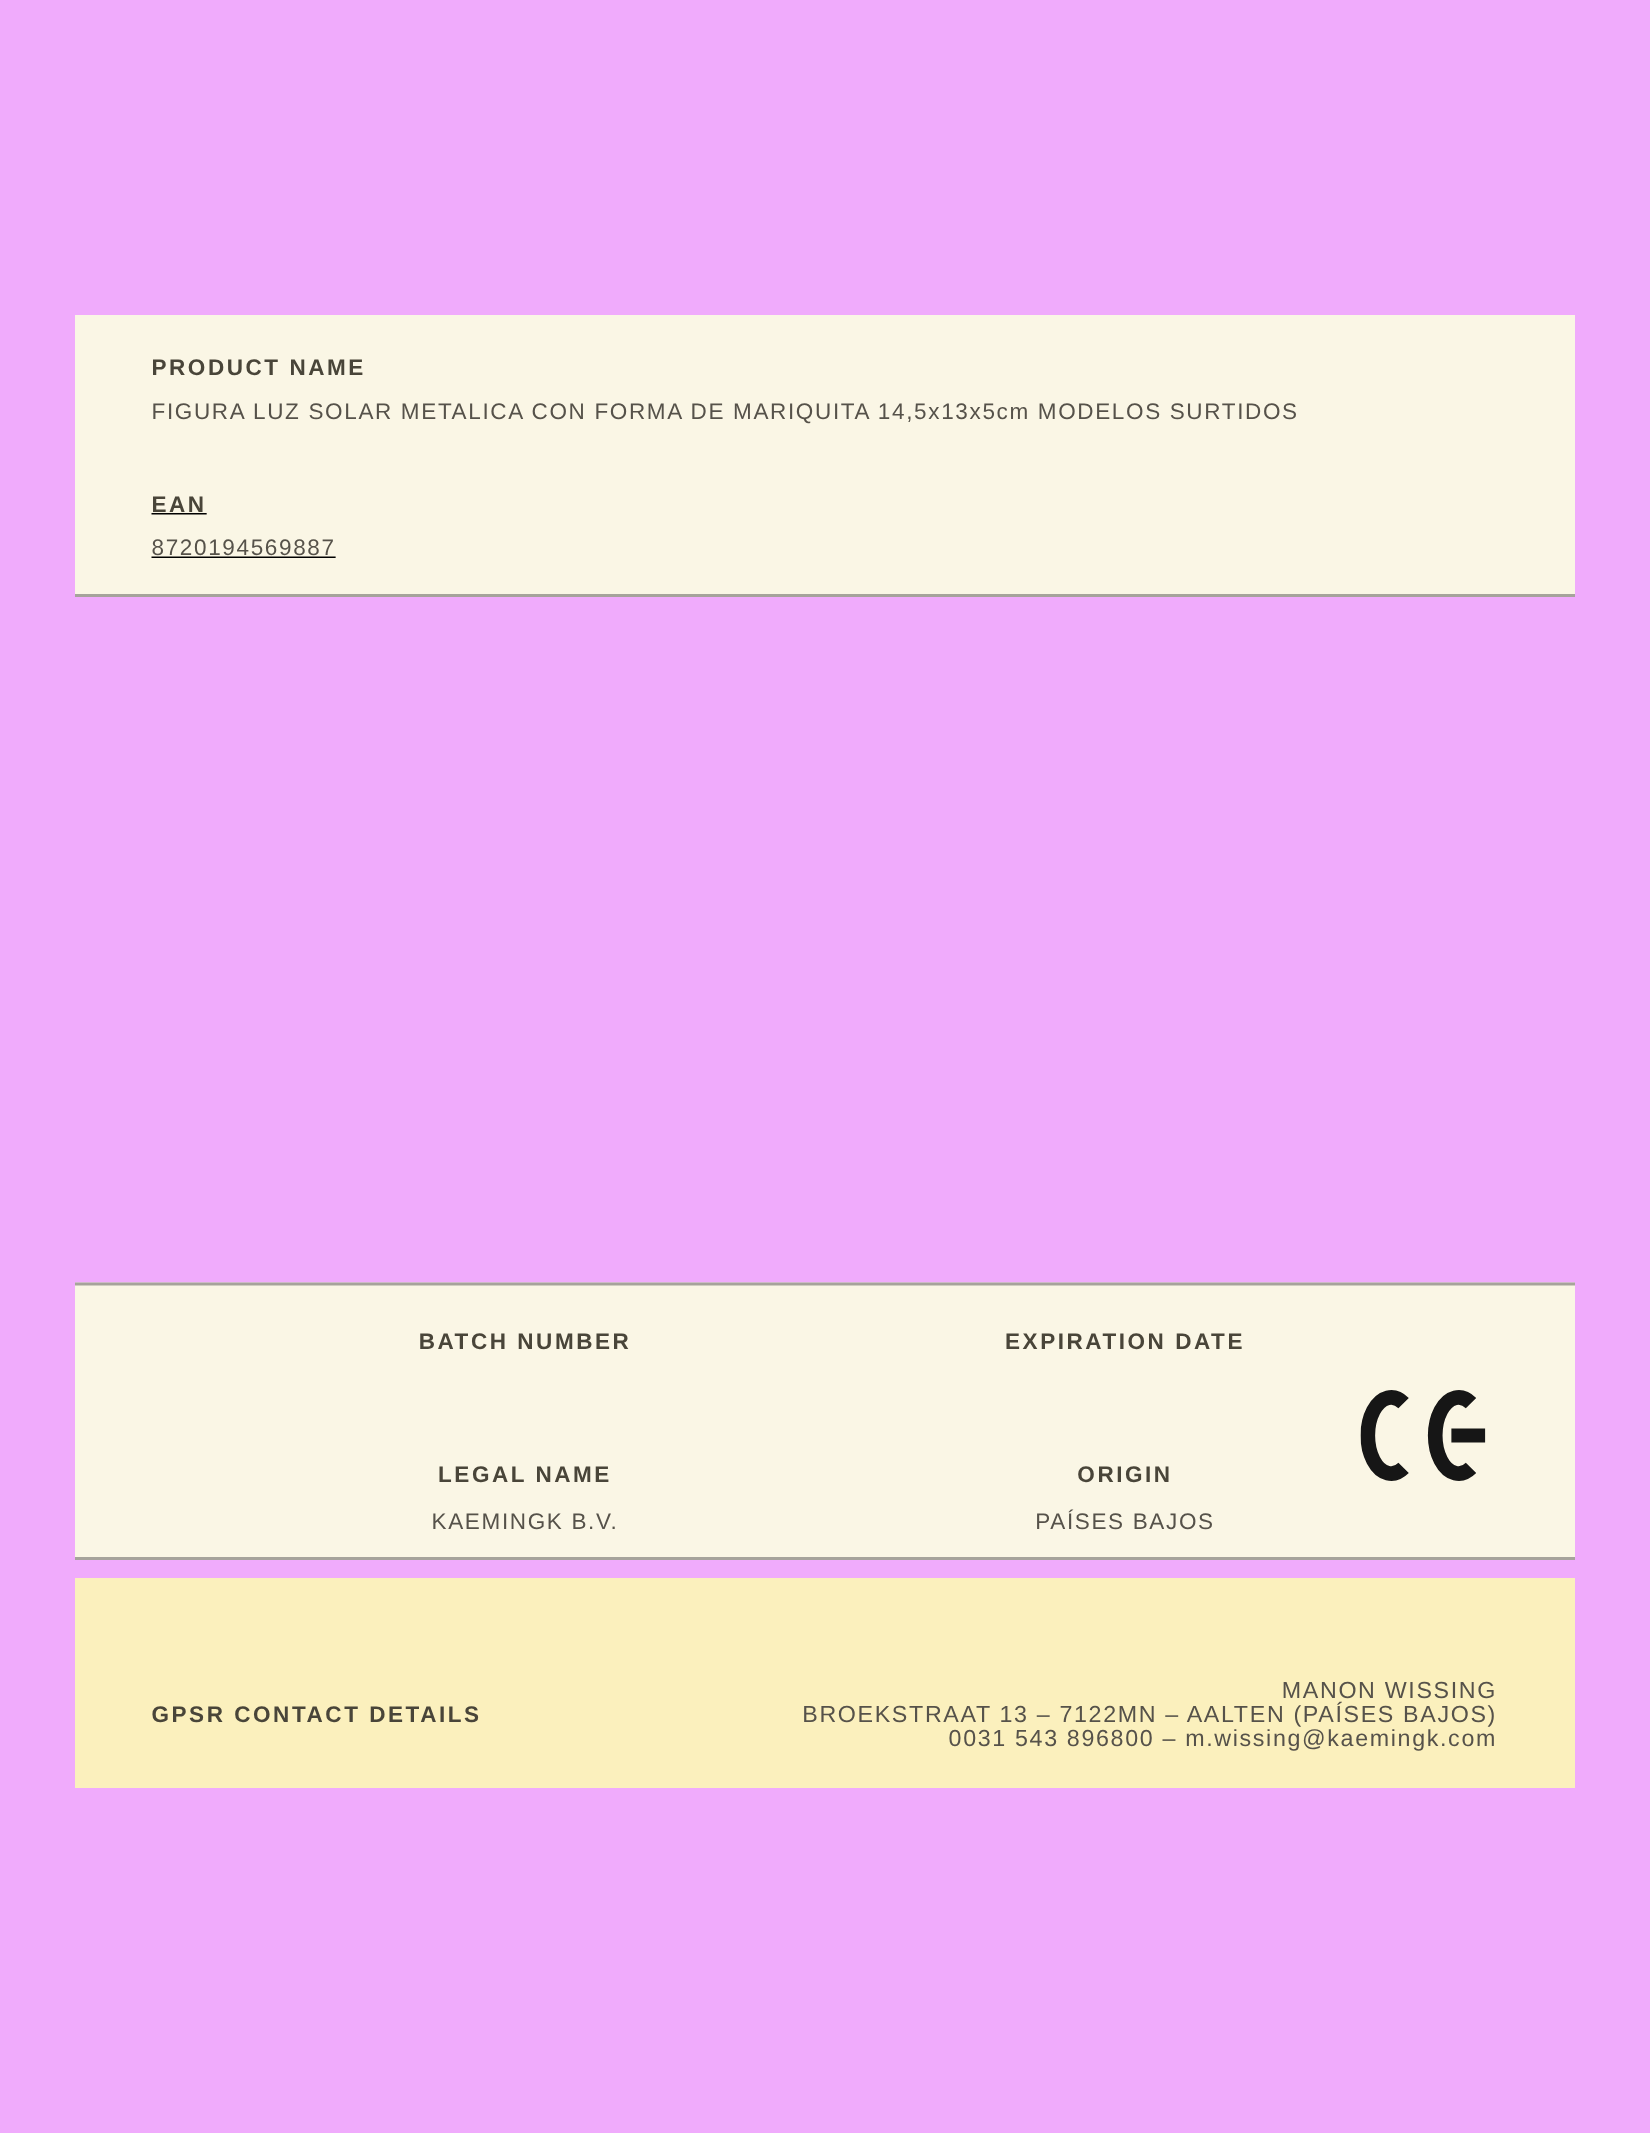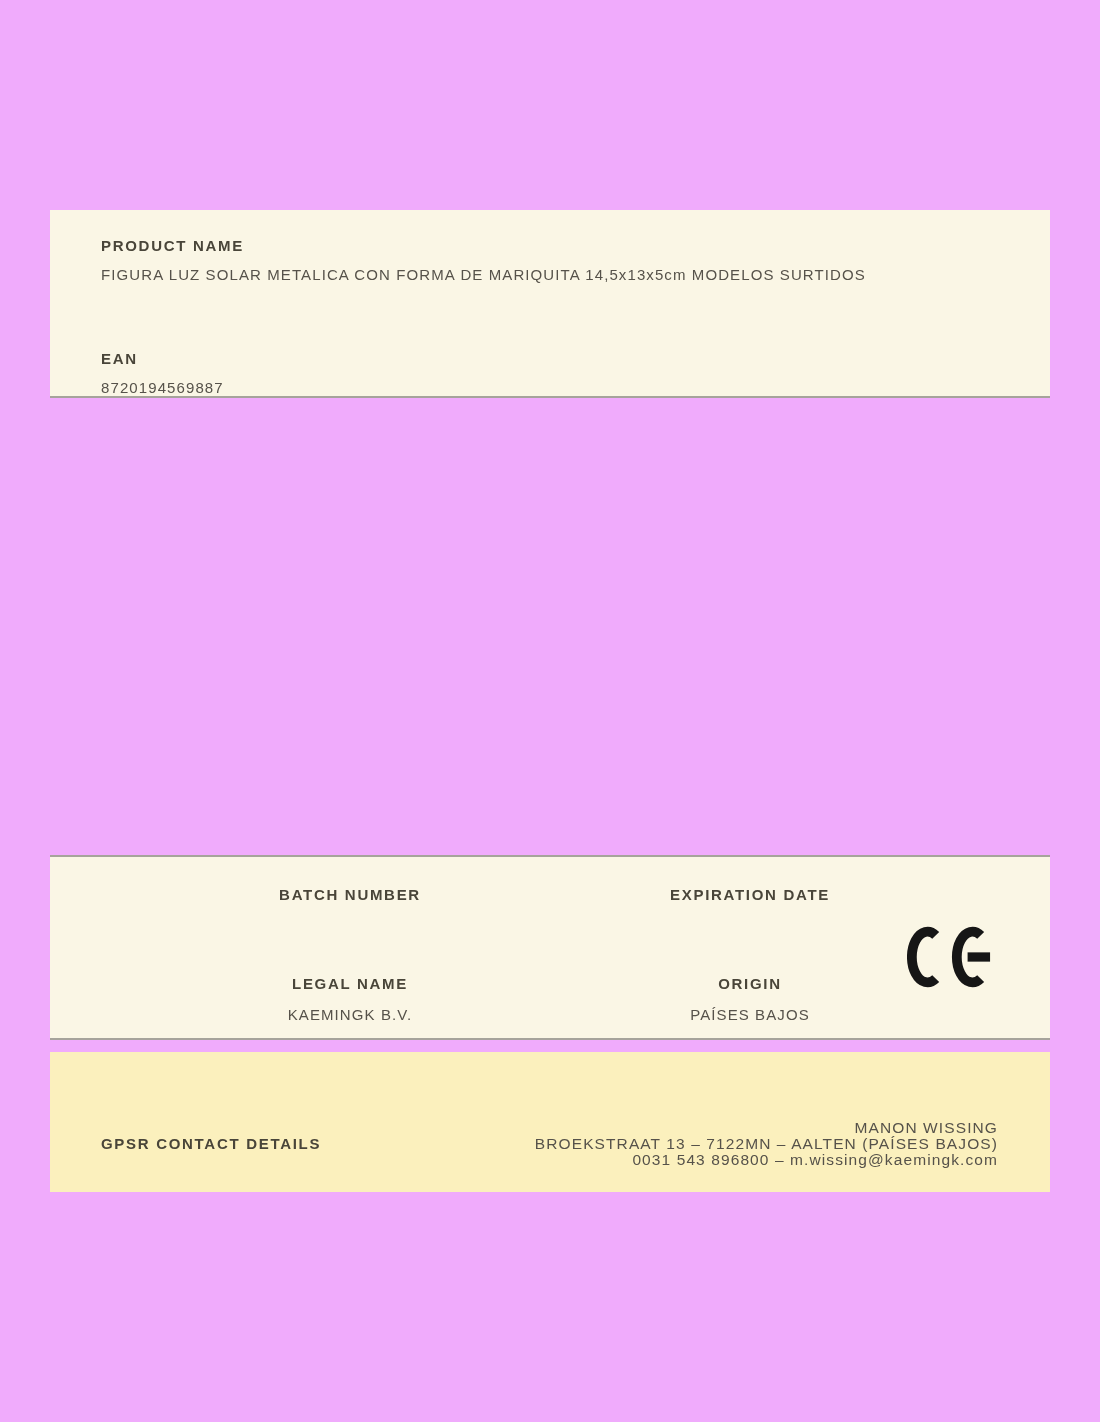--- a/index.html
+++ b/index.html
@@ -46,21 +46,21 @@
     color: var(--heading);
   }
   .value {
     font-size: 15px;
     font-weight: normal;
     letter-spacing: 1.1px;
     line-height: 17px;
     color: var(--value);
     margin-top: 12px;
   }
-  .field + .field { margin-top: 68px; }
+  .field + .field { margin-top: 46px; text-decoration: underline; }
   
   .card-batch {
     top: 855px;
     height: 185px;
     background: var(--cream);
     border-top: 2px solid var(--divider);
     border-bottom: 2px solid var(--divider);
   }
   .bcol {
     position: absolute;

